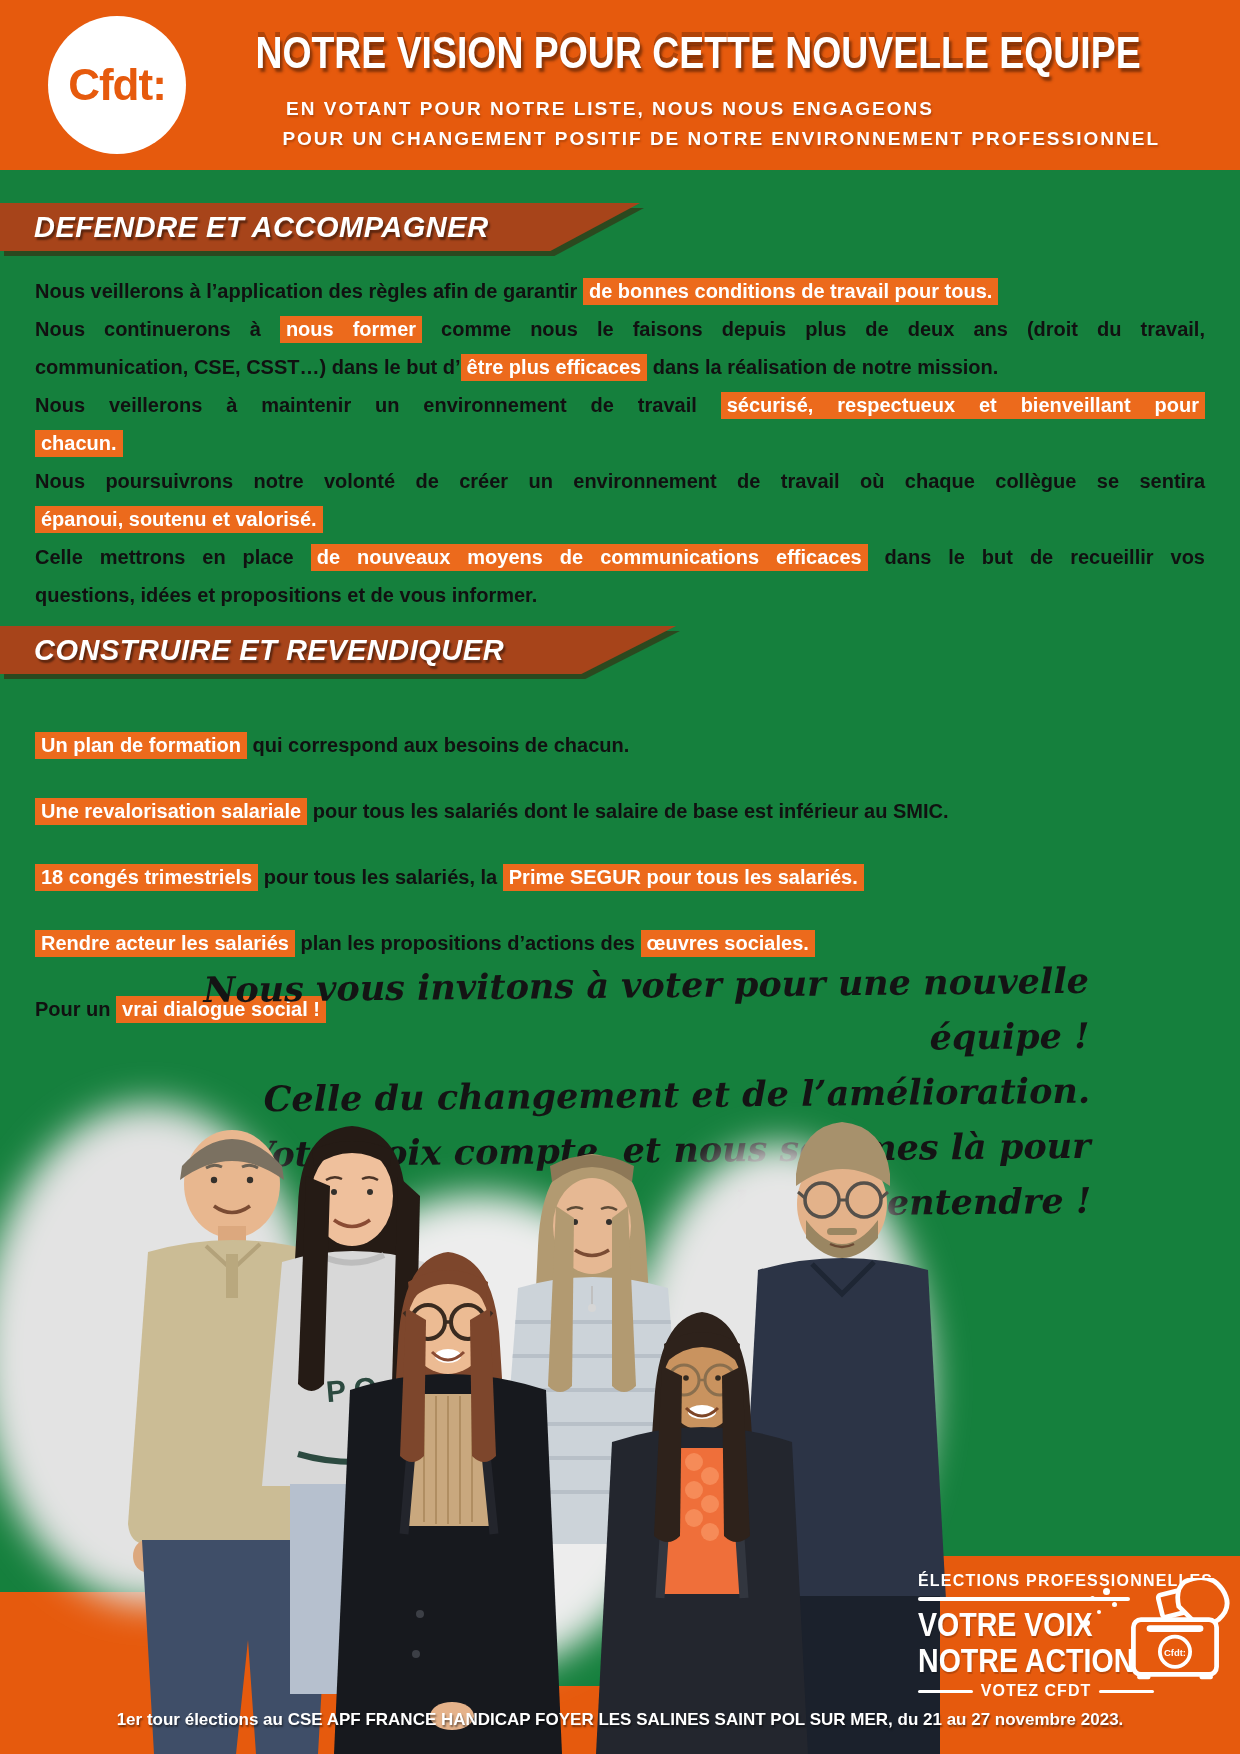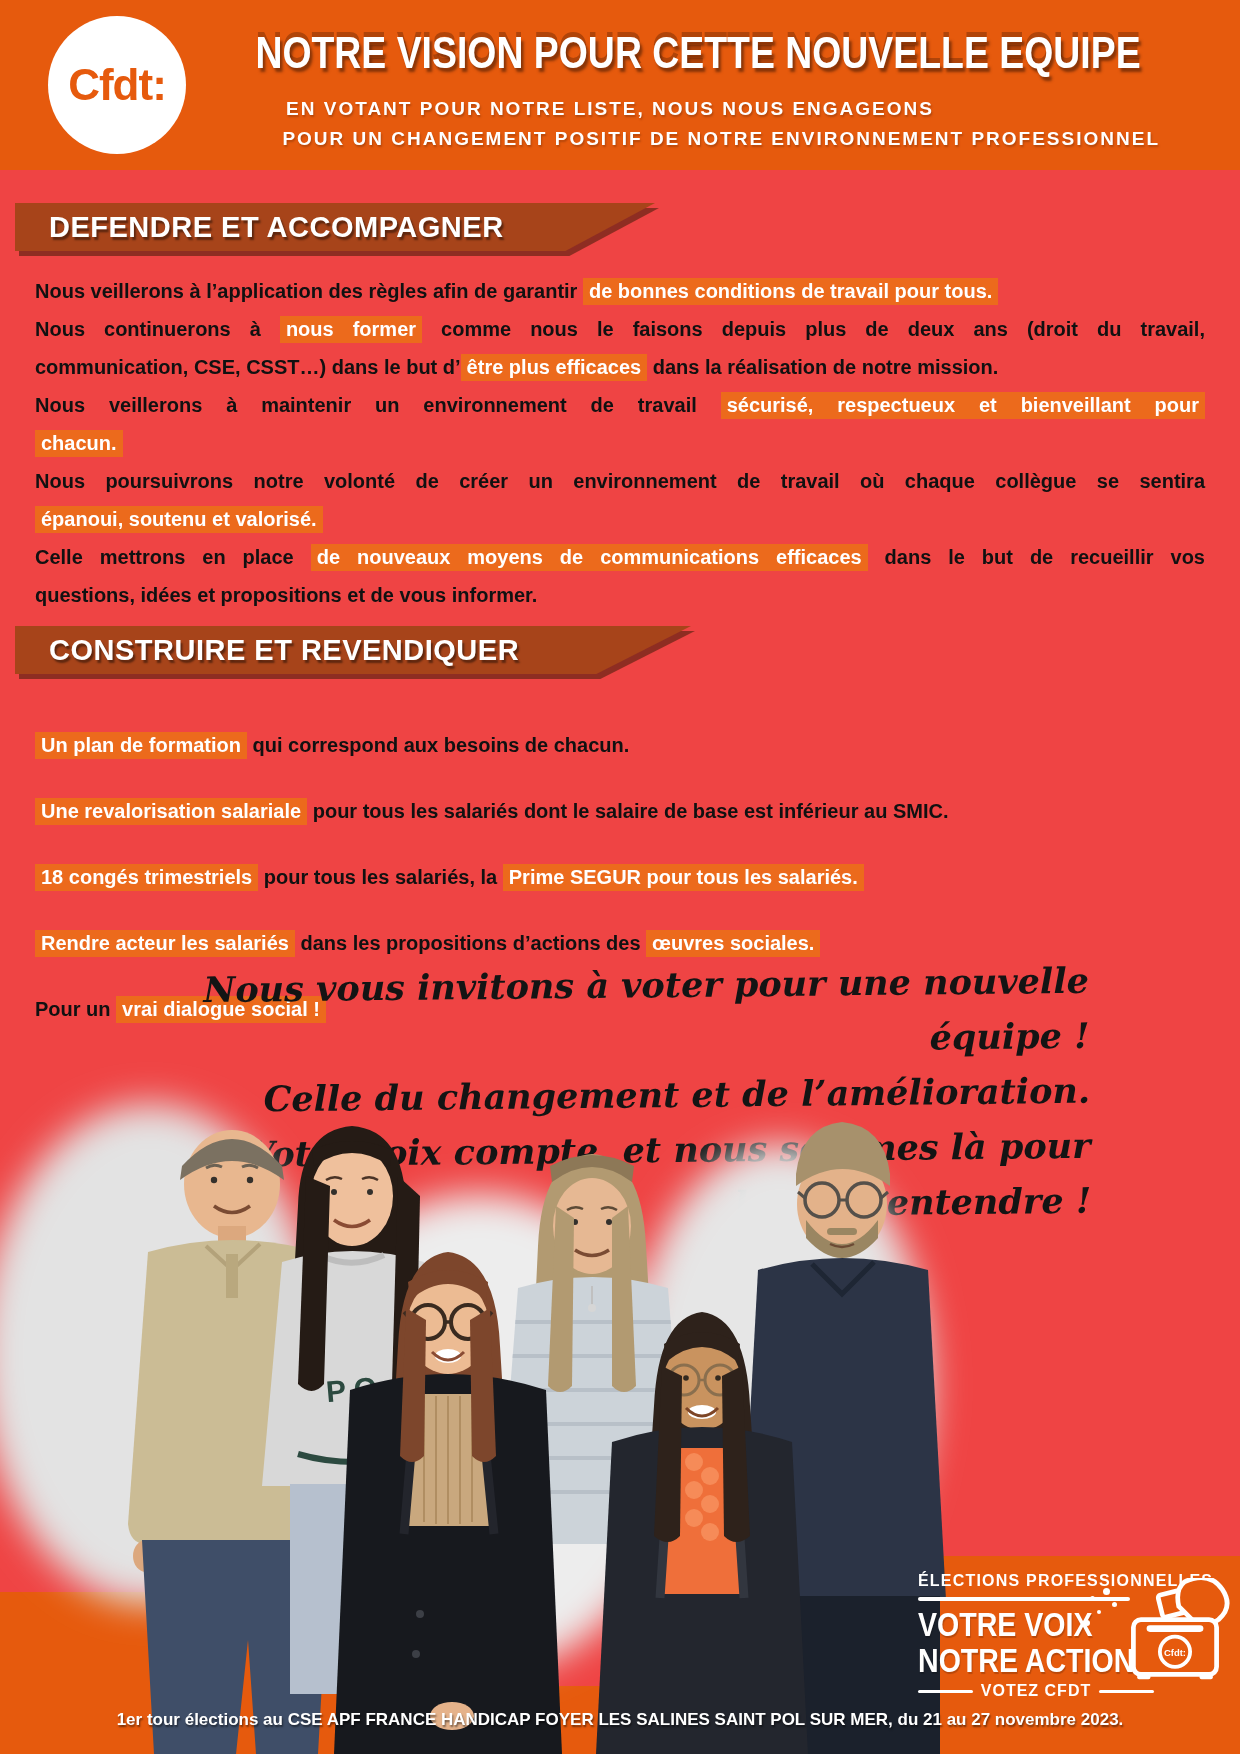--- a/index.html
+++ b/index.html
@@ -1,37 +1,37 @@
 <!DOCTYPE html>
 <html lang="fr" style="--orange: #E65A0D; --hl: #EC6A1C; --rust: #A7441A;"><head>
 <meta charset="utf-8">
 <style>
   html,body{margin:0;padding:0;background:#fff;}
-  #page{position:relative;width:1240px;height:1754px;background:#ef4444;overflow:hidden;
+  #page{position:relative;width:1240px;height:1754px;background:#15803d;overflow:hidden;
         font-family:"Liberation Sans",sans-serif;}
 
   
   .header{position:absolute;left:0;top:0;width:1240px;height:170px;background:var(--orange);}
   .logo-circle{position:absolute;left:48px;top:16px;width:138px;height:138px;border-radius:50%;
         background:#fff;display:flex;align-items:center;justify-content:center;}
   .logo-text{color:var(--orange);font-weight:bold;font-size:44px;letter-spacing:-1px;}
   .main-title{position:absolute;left:170px;top:28px;width:1056px;text-align:center;color:#fff;
         font-size:44px;font-weight:bold;white-space:nowrap;transform:scaleX(.85);transform-origin:center;
         text-shadow:0 -5px 0 rgba(95,35,5,.40),3px 4px 3px rgba(55,20,3,.55);}
   .subline{position:absolute;left:0;width:1160px;text-align:center;color:#fff;font-weight:bold;
         font-size:19px;letter-spacing:2px;text-shadow:1px 2px 2px rgba(90,35,5,.35);}
   .subline.s1{top:98px;margin-left:30px;}
   .subline.s2{top:128px;text-align:right;}
 
   
   .banner{position:absolute;left:0;height:48px;background:var(--rust);color:#fff;font-weight:bold;
         font-size:29px;letter-spacing:.5px;line-height:48px;padding-left:34px;box-sizing:border-box;
         clip-path:polygon(0 0,100% 0,86% 100%,0 100%);
         text-shadow:2px 3px 2px rgba(0,0,0,.45);}
-  .banner-wrap{filter:drop-shadow(4px 5px 0 rgba(62,28,8,.55));position:absolute;left:15px;}
+  .banner-wrap{filter:drop-shadow(4px 5px 0 rgba(62,28,8,.55));position:absolute;left:0;font-style:italic;}
   .bw1{top:203px;} .bw1 .banner{width:640px;position:relative;}
   .bw2{top:626px;} .bw2 .banner{width:676px;position:relative;}
 
   
   .para{position:absolute;left:35px;width:1170px;color:#111;font-weight:bold;font-size:20px;}
   .para .line{line-height:38px;}
   .para .line.justify{text-align:justify;text-align-last:justify;}
   #para1{top:272px;}
   #list2{top:698px;}
   #list2 .line{line-height:38px;margin-bottom:8px;margin-top:28px;}
@@ -103,21 +103,21 @@
       <div class="line"><span>questions, idées et propositions et de vous informer.</span></div>
     </div>
 
   <div class="banner-wrap bw2">
     <div class="banner">CONSTRUIRE ET REVENDIQUER</div>
   </div>
   <div class="para" id="list2">
       <div class="line"><span class="hl">Un plan de formation</span><span> qui correspond aux besoins de chacun.</span></div>
       <div class="line"><span class="hl">Une revalorisation salariale</span><span> pour tous les salariés dont le salaire de base est inférieur au SMIC.</span></div>
       <div class="line"><span class="hl">18 congés trimestriels</span><span> pour tous les salariés, la </span><span class="hl">Prime SEGUR pour tous les salariés.</span></div>
-      <div class="line"><span class="hl">Rendre acteur les salariés</span><span> dans les propositions d’actions des </span><span class="hl">œuvres sociales.</span></div>
+      <div class="line"><span class="hl">Rendre acteur les salariés</span><span> plan les propositions d’actions des </span><span class="hl">œuvres sociales.</span></div>
       <div class="line"><span>Pour un </span><span class="hl">vrai dialogue social !</span></div>
     </div>
 
   <div class="script-quote">
       <div class="line"><span>Nous vous invitons à voter pour une nouvelle équipe !</span></div>
       <div class="line"><span>Celle du changement et de l’amélioration.</span></div>
       <div class="line"><span>Votre voix compte, et nous sommes là pour</span></div>
       <div class="line"><span>la faire entendre !</span></div>
     </div>
 

